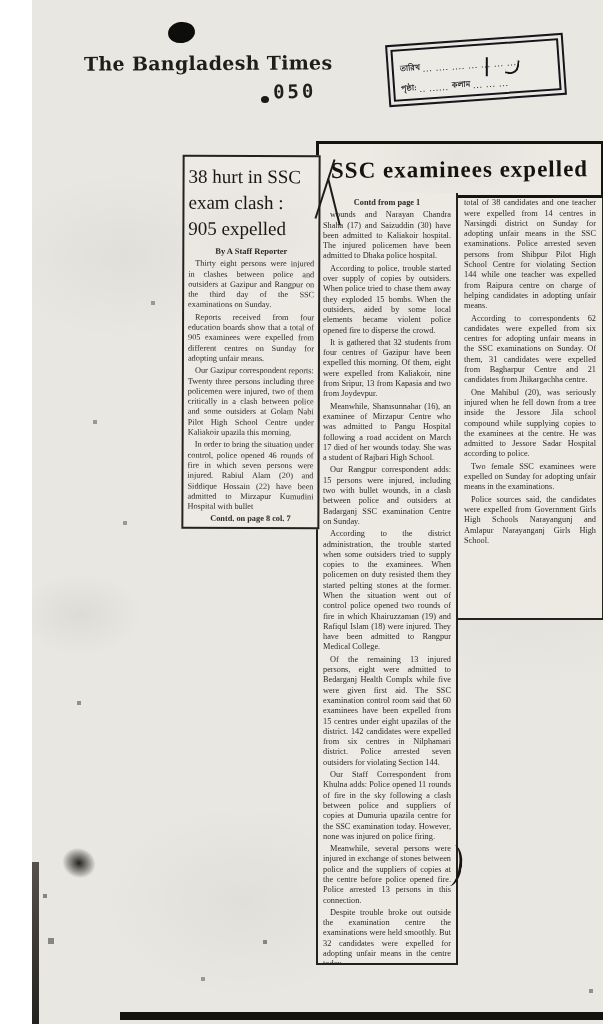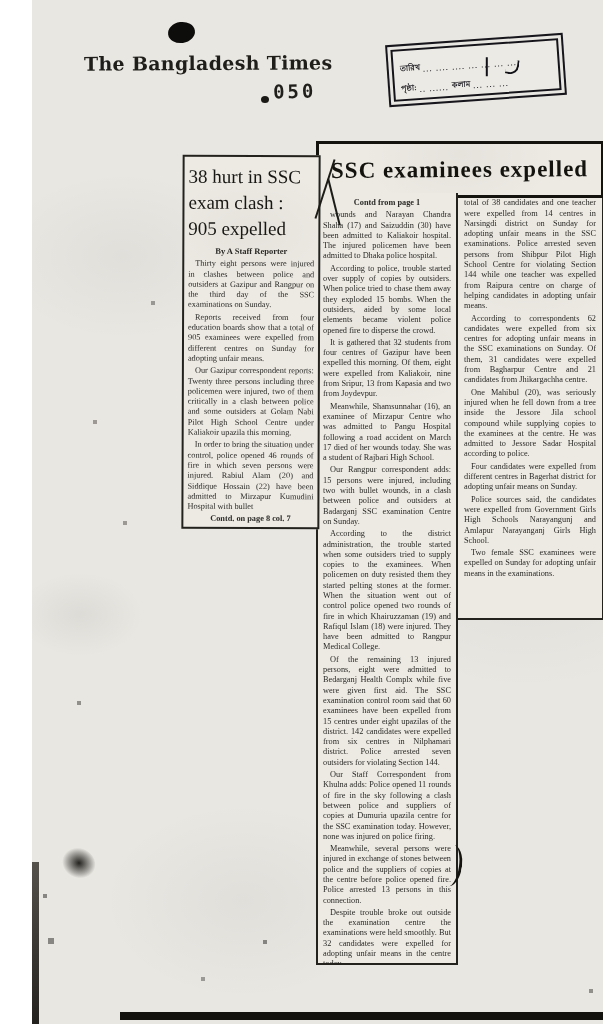--- a/index.html
+++ b/index.html
@@ -157,23 +157,22 @@
     <p>Of the remaining 13 injured persons, eight were admitted to Bedarganj Health Complx while five were given first aid. The SSC examination control room said that 60 examinees have been expelled from 15 centres under eight upazilas of the district. 142 candidates were expelled from six centres in Nilphamari district. Police arrested seven outsiders for violating Section 144.</p>
     <p>Our Staff Correspondent from Khulna adds: Police opened 11 rounds of fire in the sky following a clash between police and suppliers of copies at Dumuria upazila centre for the SSC examination today. However, none was injured on police firing.</p>
     <p>Meanwhile, several persons were injured in exchange of stones between police and the suppliers of copies at the centre before police opened fire. Police arrested 13 persons in this connection.</p>
     <p>Despite trouble broke out outside the examination centre the examinations were held smoothly. But 32 candidates were expelled for adopting unfair means in the centre today.</p>
   </div>
 
   <div class="clip col-right news">
     <p>Our Narsingdi correspondent adds, a total of 38 candidates and one teacher were expelled from 14 centres in Narsingdi district on Sunday for adopting unfair means in the SSC examinations. Police arrested seven persons from Shibpur Pilot High School Centre for violating Section 144 while one teacher was expelled from Raipura centre on charge of helping candidates in adopting unfair means.</p>
     <p>According to correspondents 62 candidates were expelled from six centres for adopting unfair means in the SSC examinations on Sunday. Of them, 31 candidates were expelled from Bagharpur Centre and 21 candidates from Jhikargachha centre.</p>
     <p>One Mahibul (20), was seriously injured when he fell down from a tree inside the Jessore Jila school compound while supplying copies to the examinees at the centre. He was admitted to Jessore Sadar Hospital according to police.</p>
-    <p>Four candidates were expelled from different centres in Bagerhat district for adopting unfair means on Sunday.</p>
+    <p>Two female SSC examinees were expelled on Sunday for adopting unfair means in the examinations.</p>
     <p>Police sources said, the candidates were expelled from Government Girls High Schools Narayangunj and Amlapur Narayanganj Girls High School.</p>
-    <p>Two female SSC examinees were expelled on Sunday for adopting unfair means in the examinations.</p>
   </div>
 
   <div class="scribble1"></div>
   <div class="scribble2"></div>
   <div class="curl"></div>
   <div class="right-edge"></div>
   <div class="bottom-bar"></div>
   <div class="left-strip"></div>
   <div class="smudge"></div>
   <div class="speck"></div>

